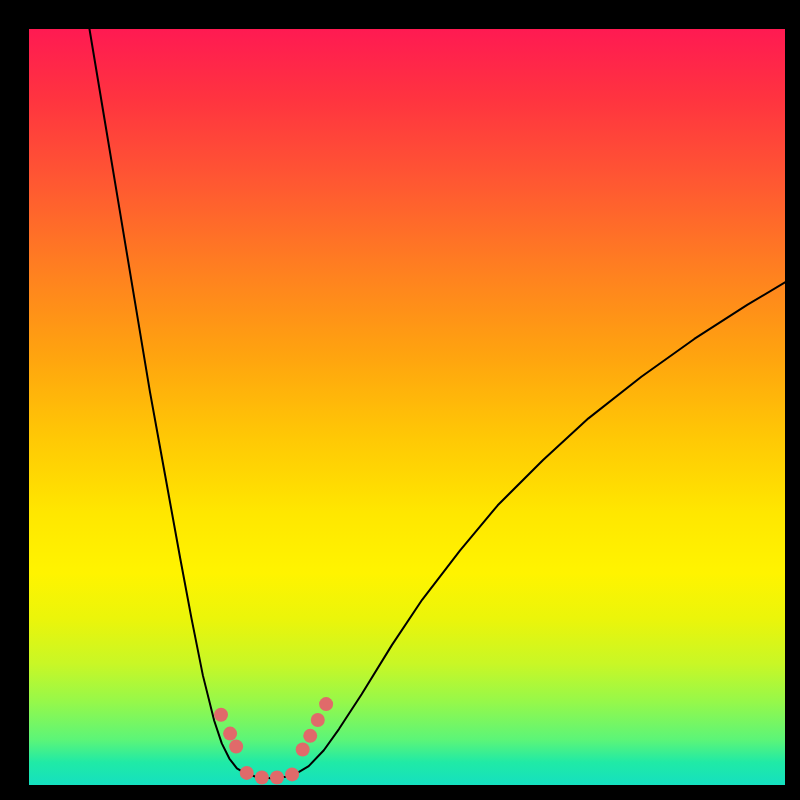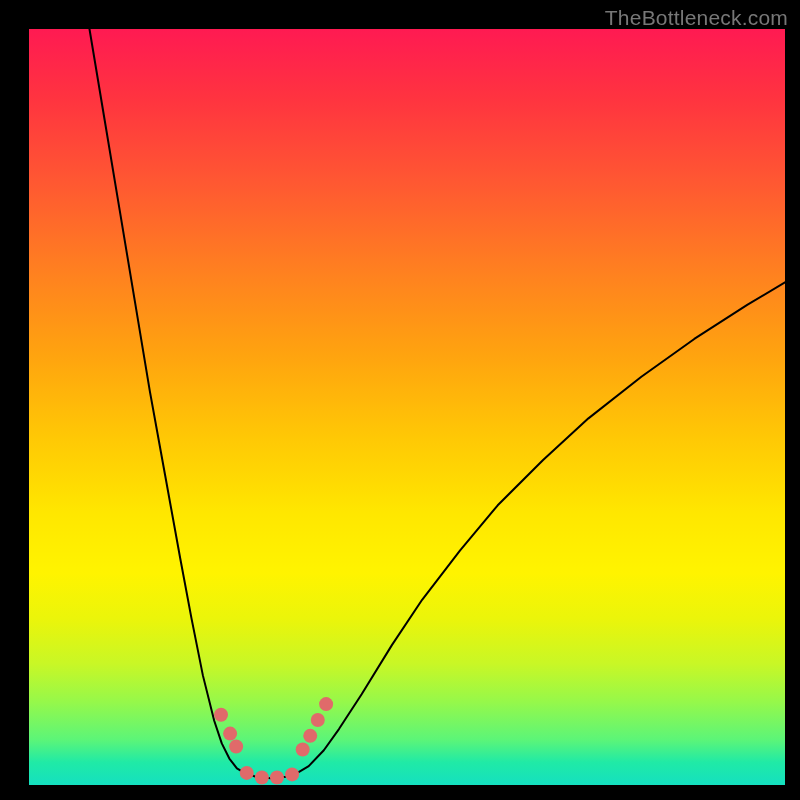--- a/index.html
+++ b/index.html
@@ -57,21 +57,20 @@
     top: 29px;
     width: 756px;
     height: 756px;
     z-index: 20;
   }
 </style>
 </head>
 <body>
 
 <div class="container">
-  <div class="watermark">TheBottleneck.com</div>
 
   <div class="plot"></div>
 
   <svg class="overlay" viewBox="0 0 756 756" preserveAspectRatio="none">
     <path id="curve-path" fill="none" stroke="#000000" stroke-width="2" stroke-linejoin="round" stroke-linecap="round" d="M60.48 0.00 L75.60 90.72 L90.72 181.44 L105.84 272.16 L120.96 362.88 L136.08 446.04 L151.20 529.20 L162.54 589.68 L173.88 646.38 L185.22 691.74 L192.78 714.42 L200.34 729.54 L207.90 739.37 L215.46 743.90 L215.46 743.90 L226.80 747.68 L241.92 749.20 L257.04 747.68 L268.38 743.90 L268.38 743.90 L279.72 737.10 L294.84 721.22 L309.96 700.06 L332.64 665.28 L362.88 616.14 L393.12 570.78 L430.92 521.64 L468.72 476.28 L514.08 430.92 L559.44 389.34 L612.36 347.76 L665.28 309.96 L718.20 275.94 L756.00 253.26"></path>
     <g id="marker-group">
         <circle cx="192.02" cy="685.69" r="7" fill="#e06a6a"></circle>
         <circle cx="201.10" cy="704.59" r="7" fill="#e06a6a"></circle>
         <circle cx="207.14" cy="717.44" r="7" fill="#e06a6a"></circle>
         <circle cx="217.73" cy="743.90" r="7" fill="#e06a6a"></circle>

